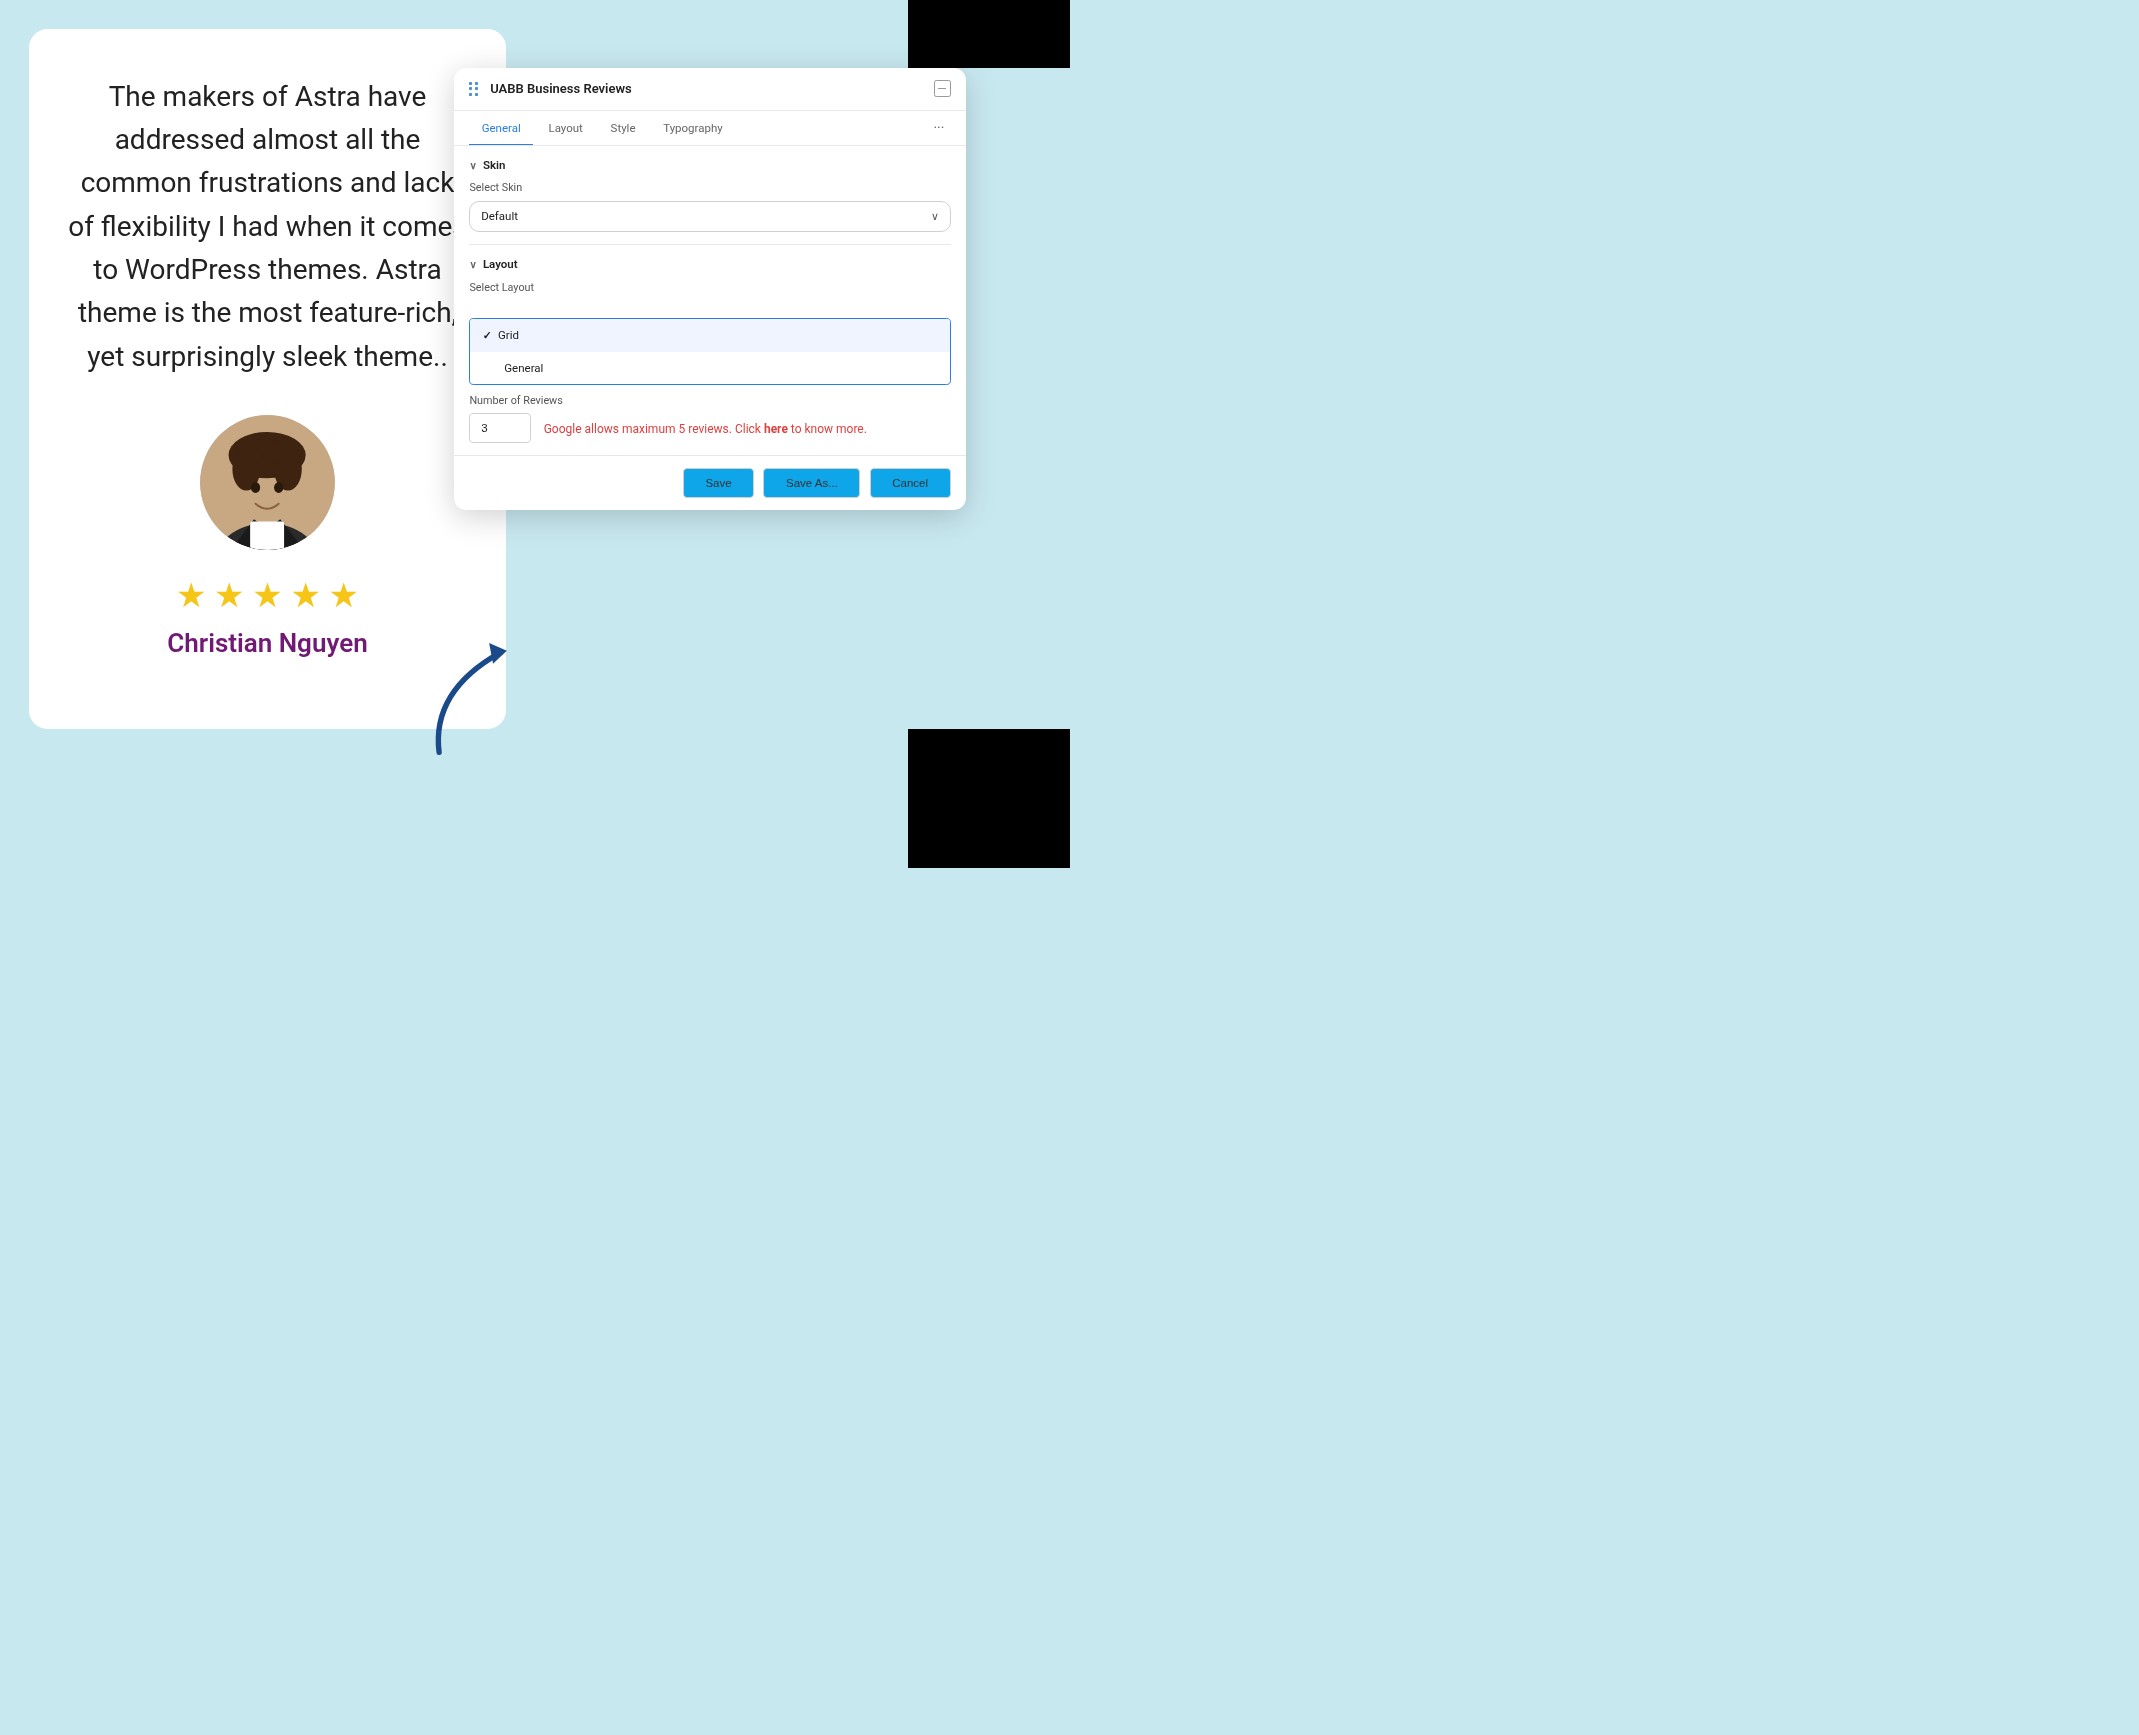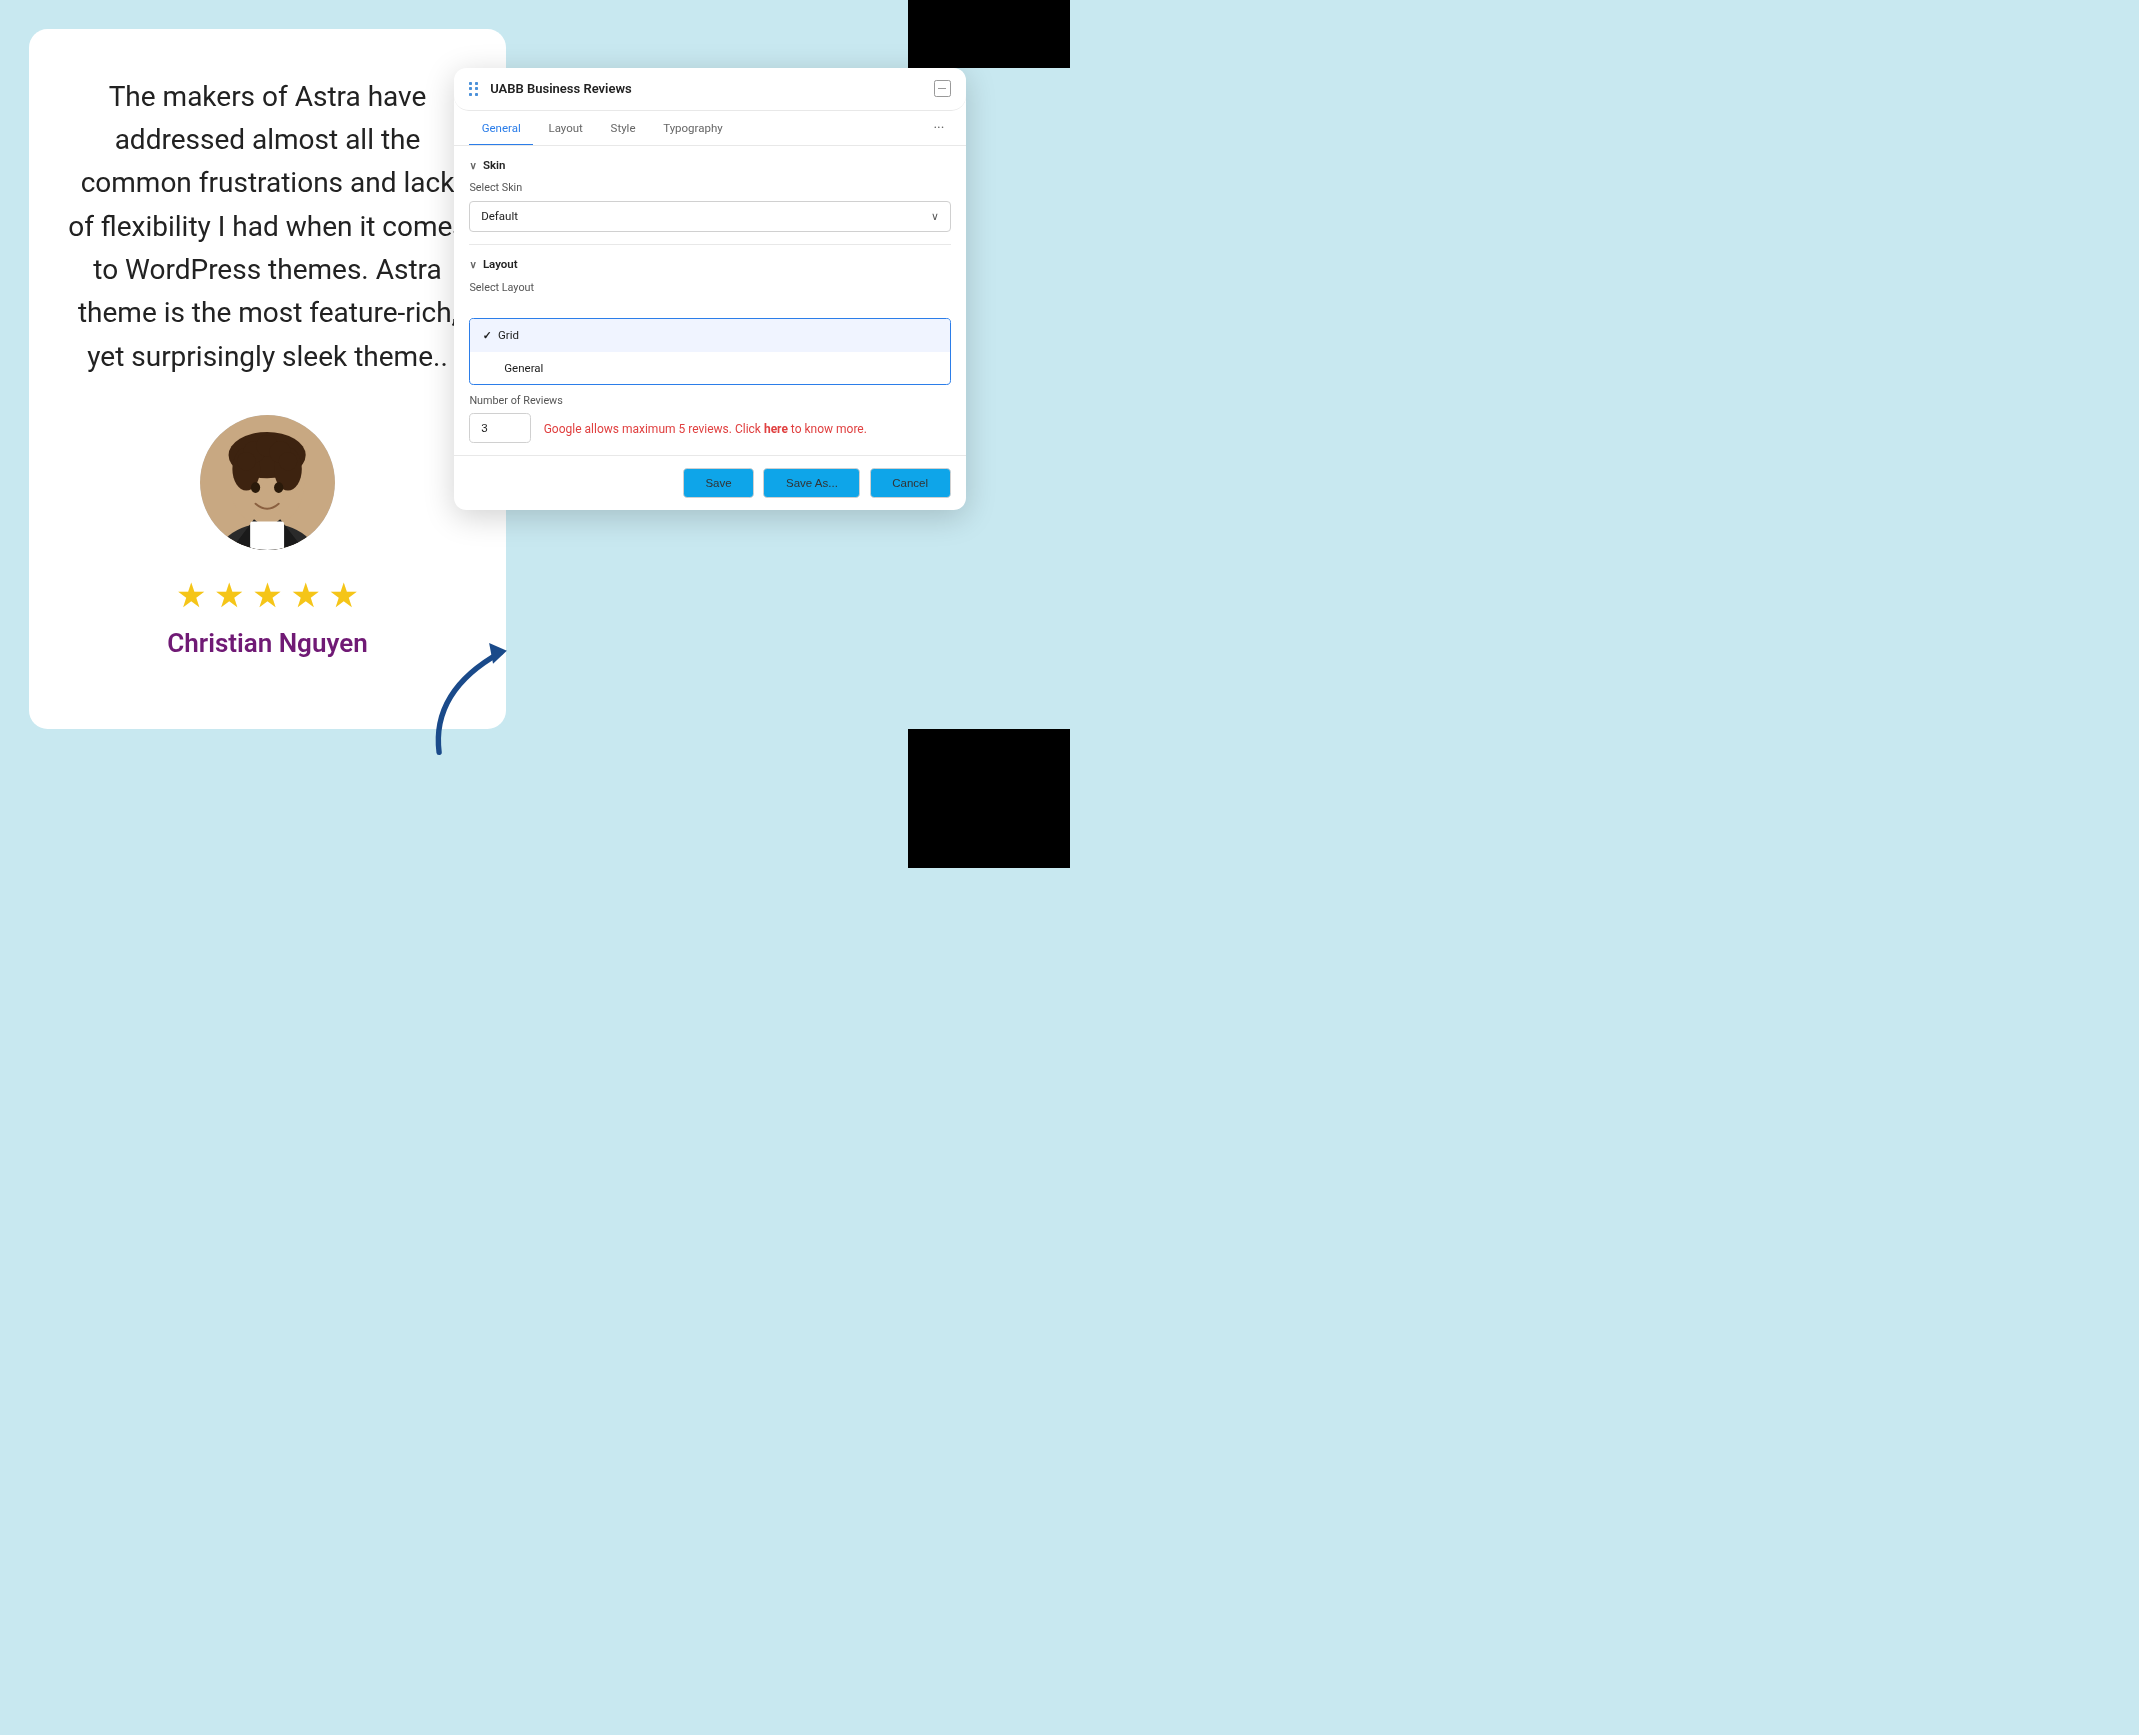--- a/index.html
+++ b/index.html
@@ -77,21 +77,20 @@
       box-shadow: 0 6.2px 31px rgba(0,0,0,0.18);
       overflow: visible;
     }
 
     .panel-header {
       display: flex;
       align-items: center;
       padding: 12.3px 15.4px;
       border-bottom: 0.8px solid #e8e8e8;
       gap: 9.2px;
-      border-radius: 15px;
     }
 
     .panel-grip {
       display: flex;
       flex-direction: column;
       gap: 2.3px;
       margin-right: 3.1px;
     }
 
     .panel-grip span {
@@ -198,21 +197,21 @@
     .field-label {
       font-size: 10.8px;
       color: #555;
       margin-bottom: 6.2px;
       margin-top: 9.2px;
     }
 
     .select-box {
       width: 100%;
       border: 0.8px solid #d0d0d0;
-      border-radius: 4px;
+      border-radius: 10px;
       padding: 7.7px 10.8px;
       font-size: 11.5px;
       color: #222;
       display: flex;
       align-items: flex-end;
       justify-content: space-between;
       cursor: pointer;
       background: #fff;
     }
 

